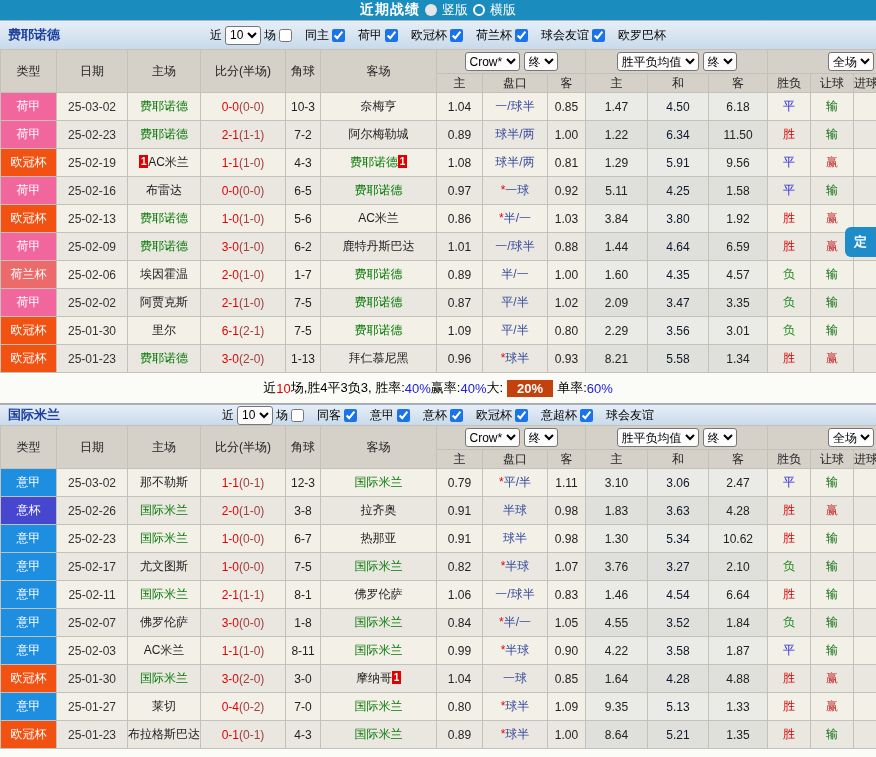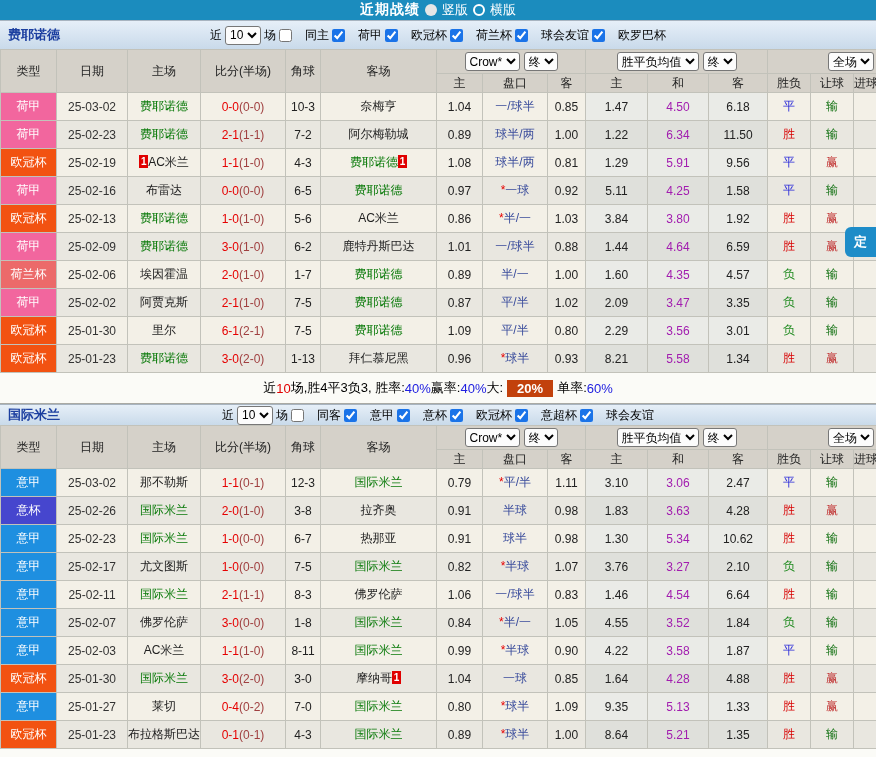--- a/index.html
+++ b/index.html
@@ -35,21 +35,21 @@
   tr.even td{background:#E9E7E0;}
   td.mean{background:#EAEBE7;}
   tr.even td.mean{background:#DFE0DB;}
   td.type{color:#fff;}
   td.date{color:#333;margin-left:40px;}
   .focus-team{color:#0A7A0A;}
   .sc{color:#E60000;}
   .schalf{color:#A04040;}
   td.hcap{color:#3A4C9C;}
   .star{color:#E60000;}
-  td.md{color:#a21caf;}
+  td.md{color:#0f172a;}
   .card{display:inline-block;background:#E00000;color:#fff;font-size:10px;line-height:13px;
         width:9px;height:13px;vertical-align:1px;font-weight:bold;}
   
   .summary{height:30px;display:flex;align-items:center;justify-content:center;
            font-size:13px;background:#FBFBF7;border-bottom:1px solid #AAAAA4;position:relative;}
   .sumbox{background:#c2410c;color:#fff;padding:1px 10px;font-weight:bold;margin:8px 4px;}
   .summary.clipped{border-bottom:none;}
   
   .float-btn{position:absolute;top:227px;left:845px;width:46px;height:30px;background:#1D8CC8;
              color:#fff;border-radius:6px;display:flex;align-items:center;padding-left:9px;
@@ -495,21 +495,21 @@
           <td class="mean">2.10</td>
           <td style="color: rgb(30, 138, 30);">负</td>
           <td style="color: rgb(16, 112, 16);">输</td>
           <td></td>
         </tr>
         <tr class="odd">
           <td class="type" style="background: rgb(30, 143, 224);">意甲</td>
           <td class="date">25-02-11</td>
           <td><span class="focus-team"><span>国际米兰</span></span></td>
           <td><span class="sc">2-1</span><span class="schalf">(1-1)</span></td>
-          <td>8-3</td>
+          <td>8-1</td>
           <td><span><span>佛罗伦萨</span></span></td>
           <td>1.06</td>
           <td class="hcap">一/球半</td>
           <td>0.83</td>
           <td class="mean">1.46</td>
           <td class="mean md">4.54</td>
           <td class="mean">6.64</td>
           <td style="color: rgb(216, 0, 0);">胜</td>
           <td style="color: rgb(16, 112, 16);">输</td>
           <td></td>

